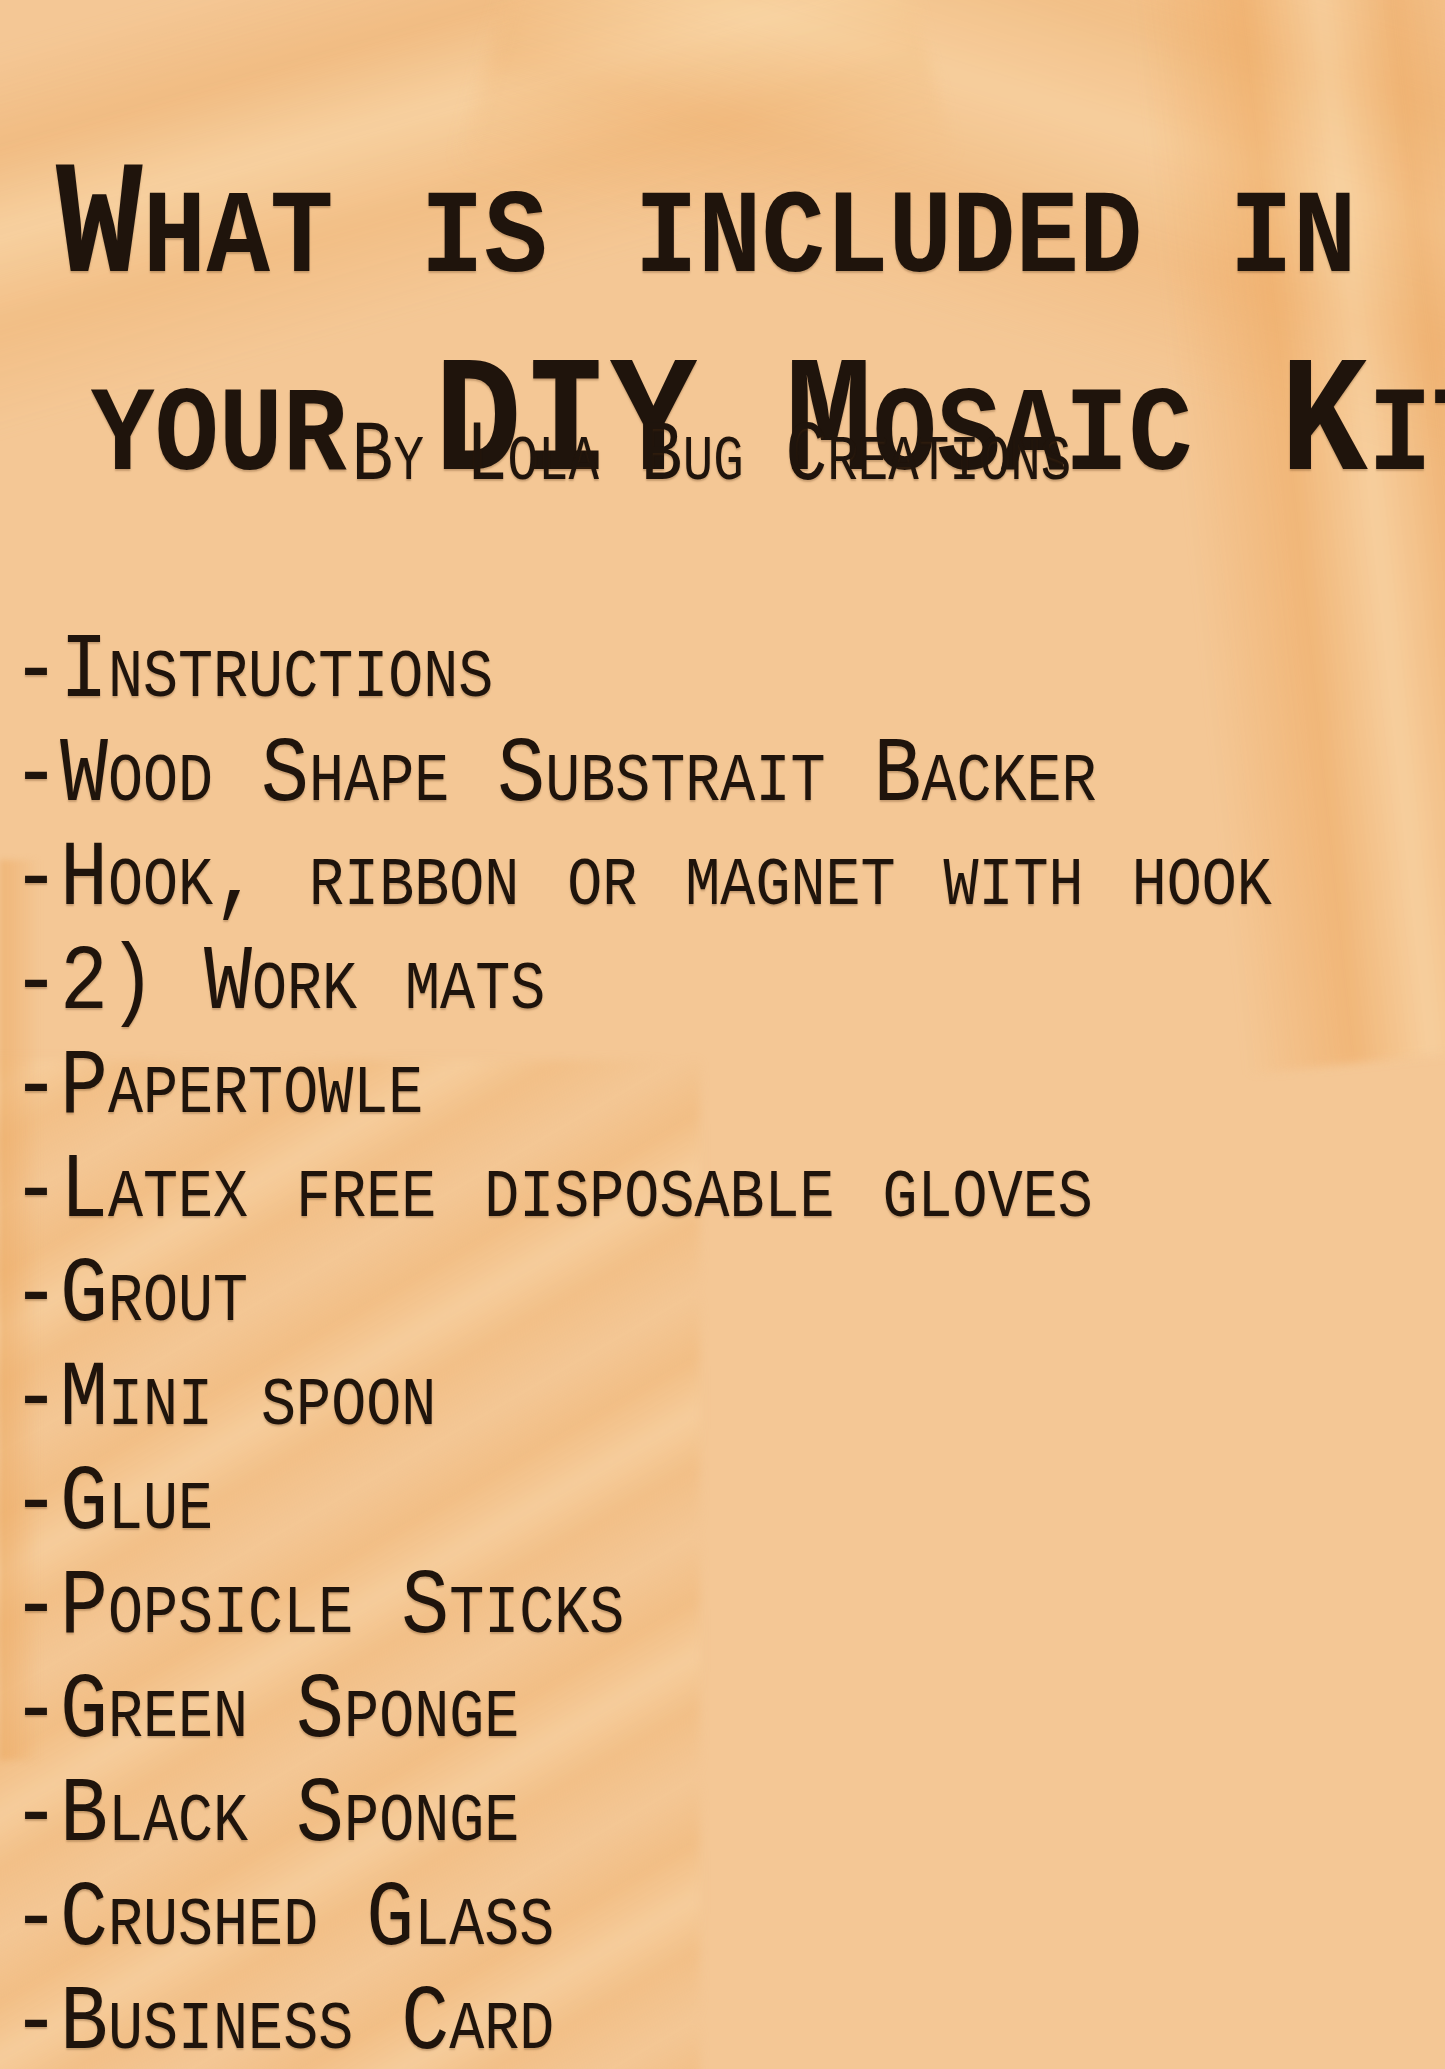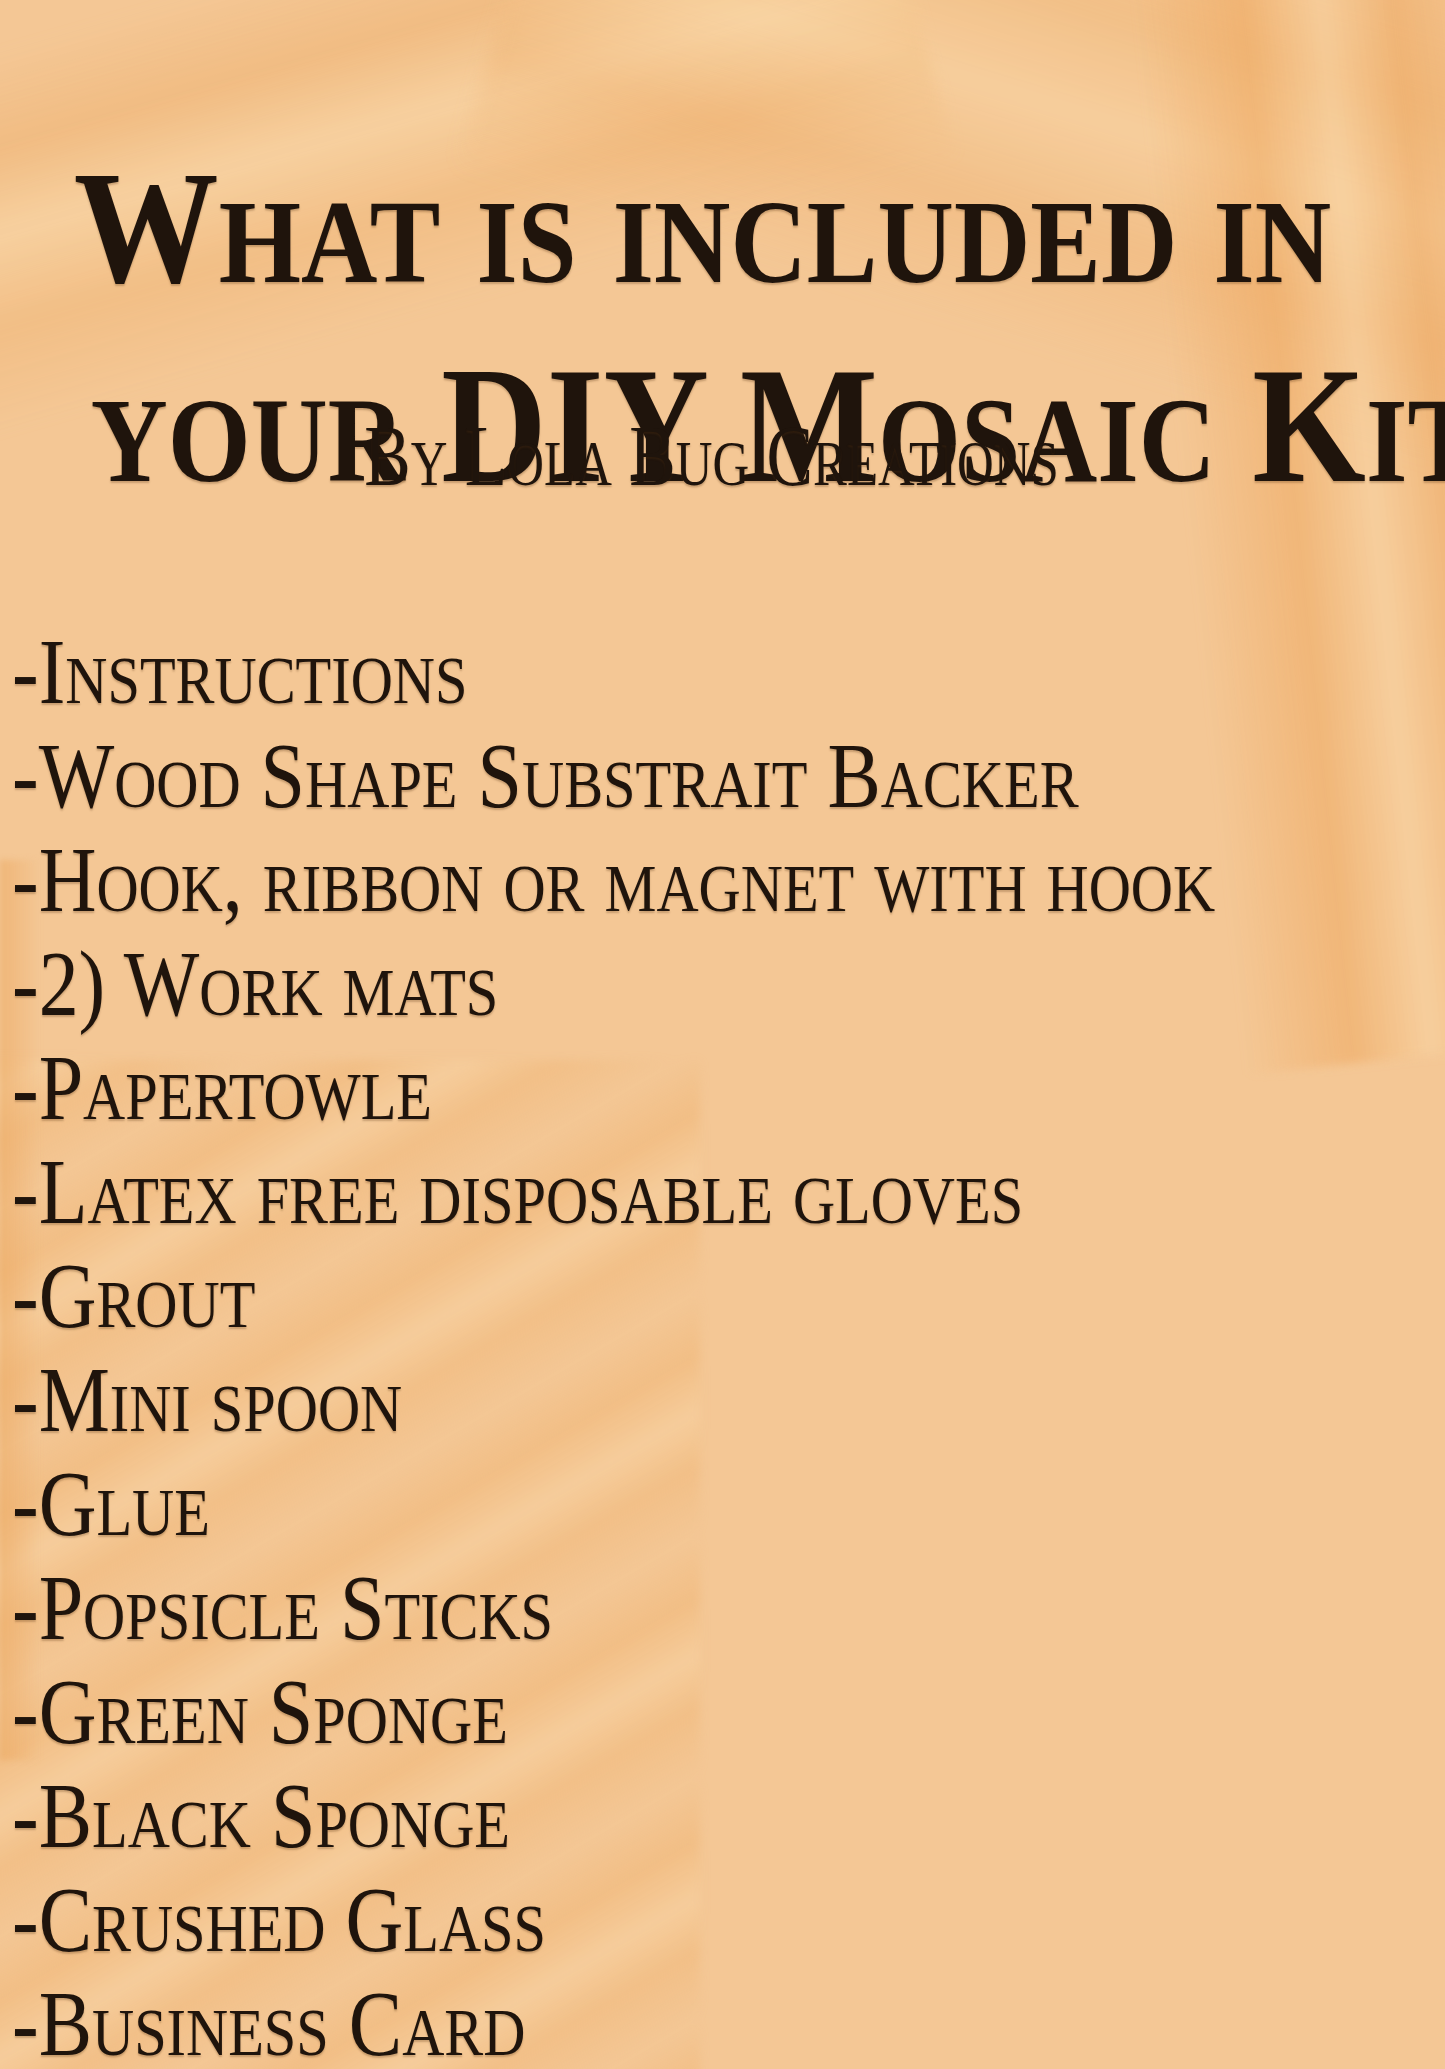--- a/index.html
+++ b/index.html
@@ -6,21 +6,21 @@
     margin: 0;
     padding: 0;
     background: #e8e8e8;
   }
   .canvas {
     position: relative;
     width: 1445px;
     height: 2069px;
     overflow: hidden;
     background: #F4C795;
-    font-family: Liberation Serif, serif;
+    font-family: Liberation Mono, monospace;
     color: #1F140C;
   }
   
   .swirl { position: absolute; pointer-events: none; }
   .s-topleft {
     left: -220px; top: -70px; width: 1150px; height: 430px;
     transform: rotate(-16deg);
     background: linear-gradient(to bottom,
       rgba(236,172,104,0) 6%,
       rgba(236,172,104,0.42) 28%,

